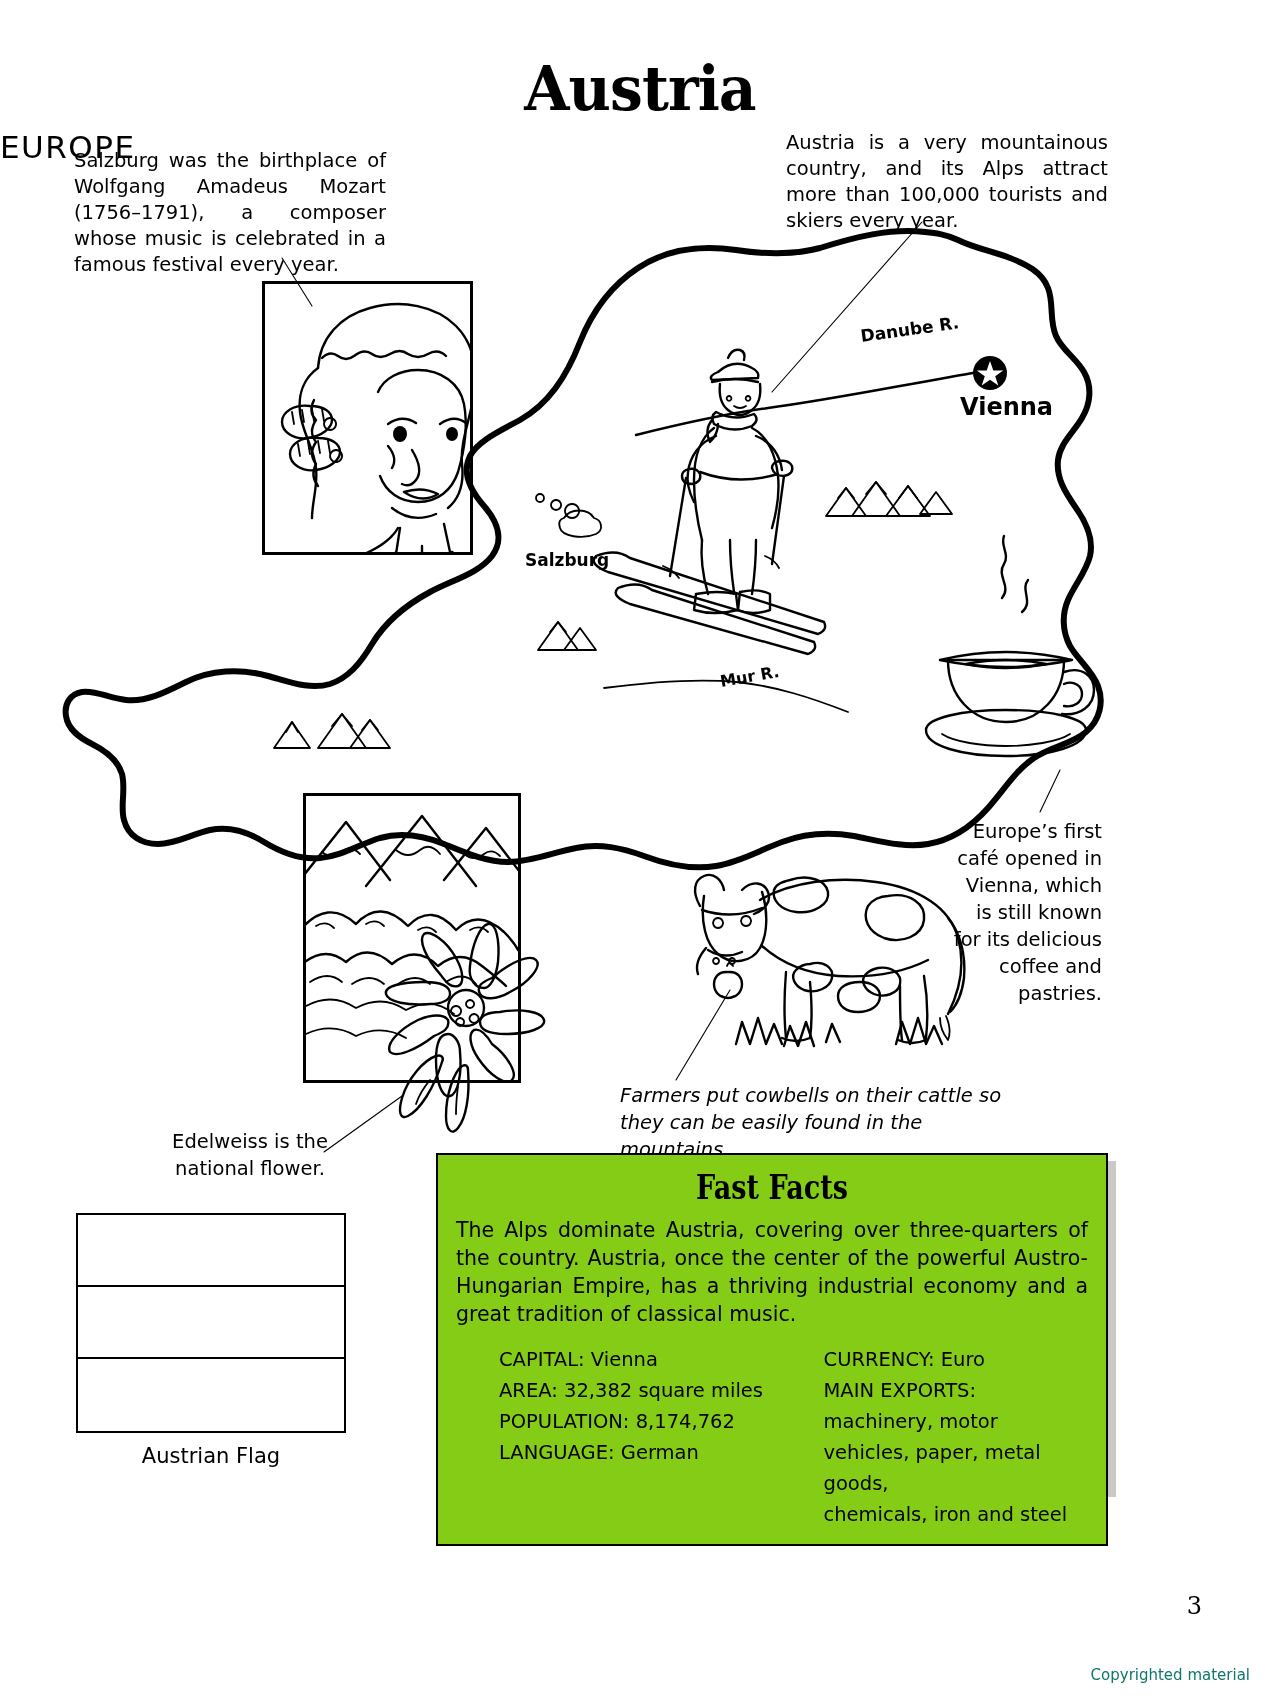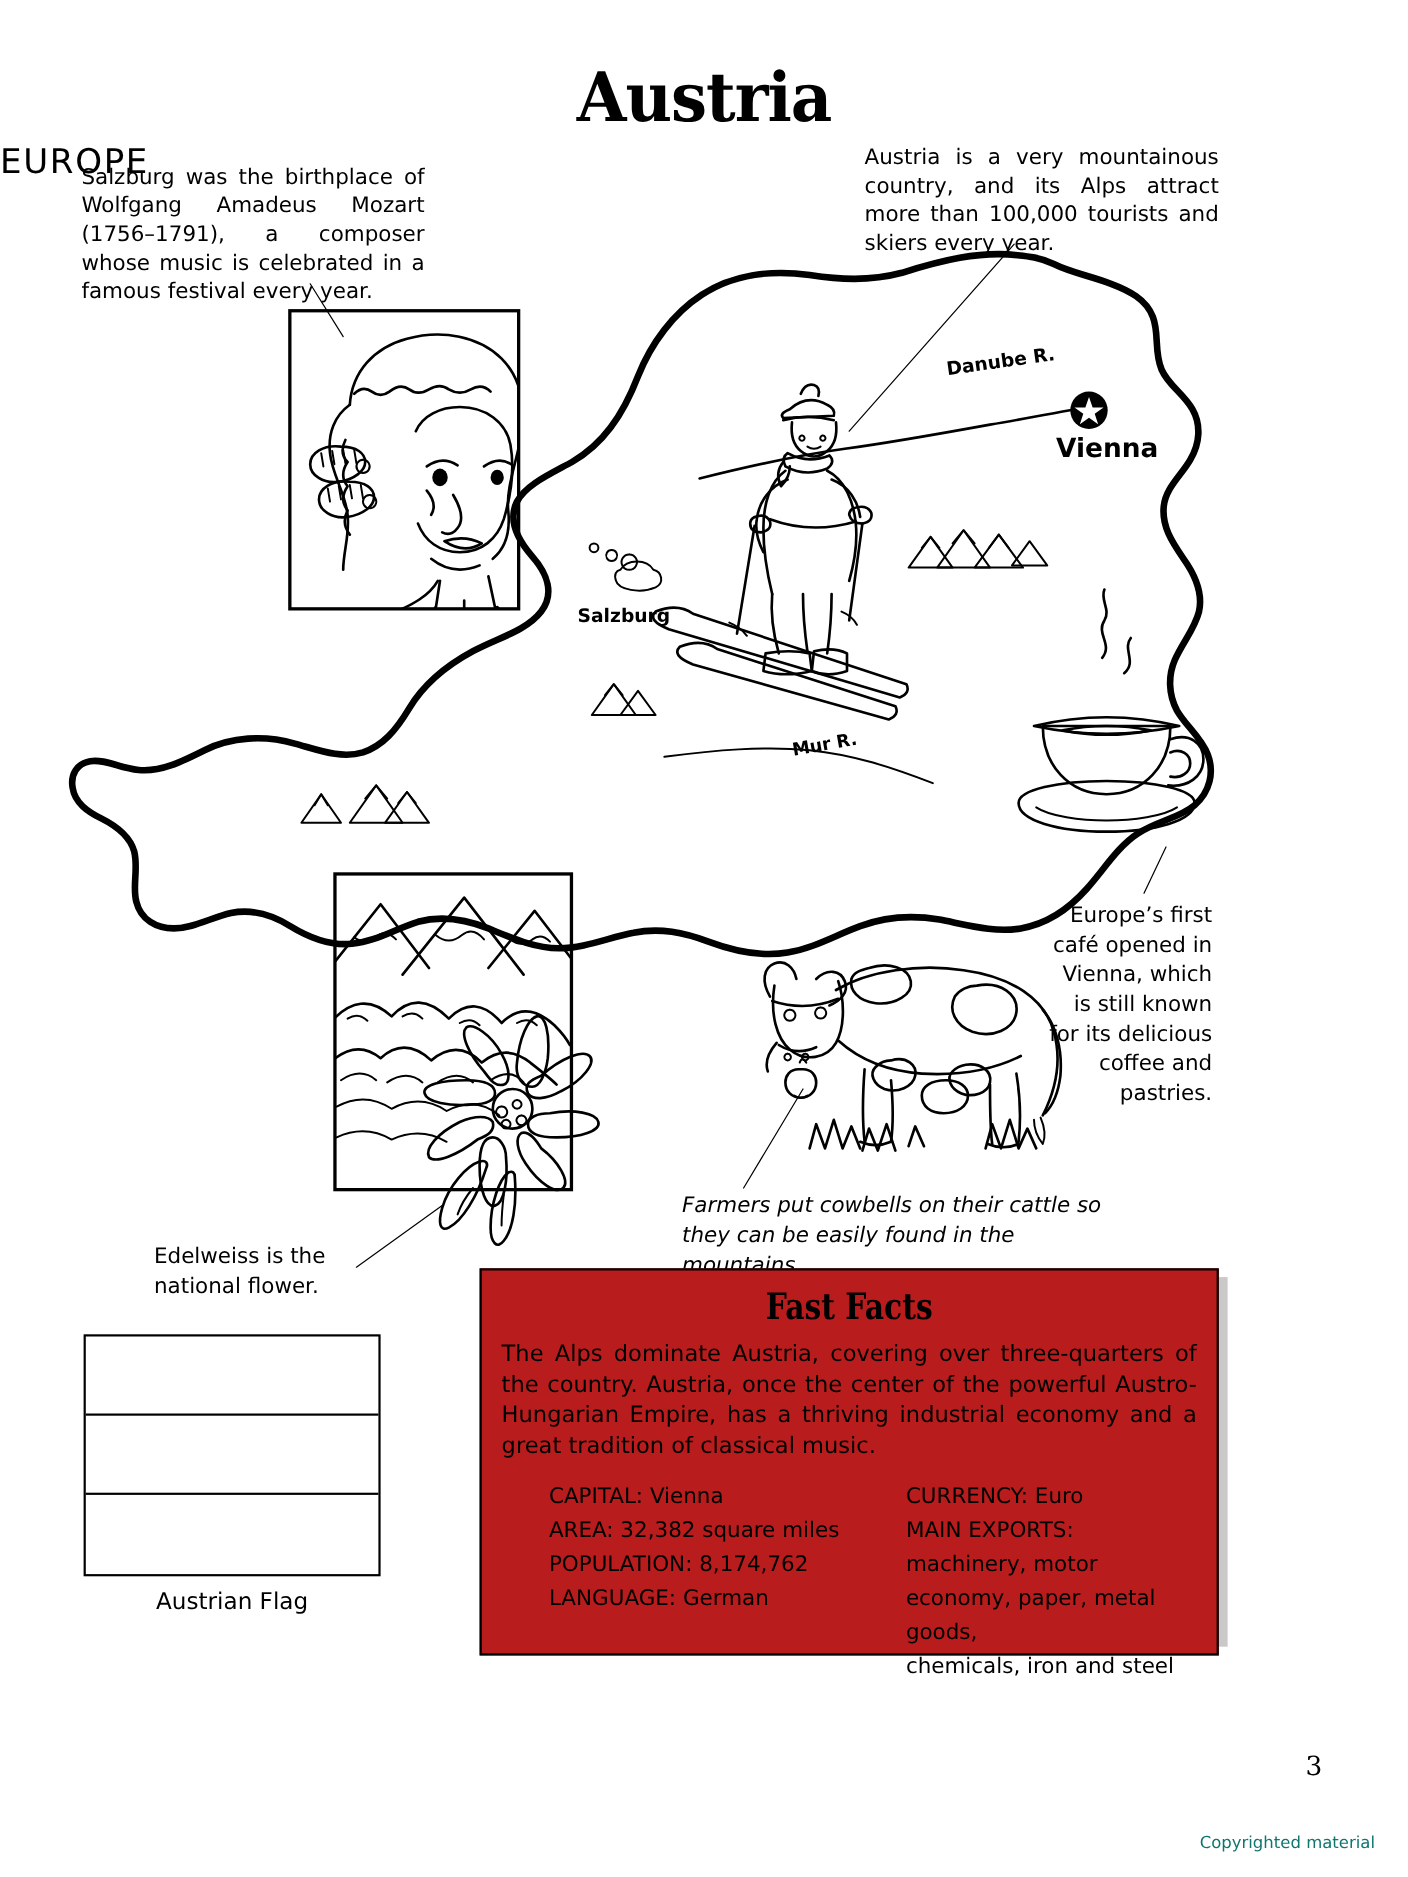--- a/index.html
+++ b/index.html
@@ -46,20 +46,21 @@
     line-height: 1;
   }
 
   
   .note {
     position: absolute;
     font-family: "DejaVu Sans", sans-serif;
     font-size: 19.5px;
     line-height: 26px;
     color: #000;
+    text-align: center;
   }
   .note.just { text-align: justify; text-align-last: left; }
   .note.right { text-align: right; }
 
   #note-mozart { left: 74px;  top: 148px;  width: 312px; }
   #note-alps   { left: 786px; top: 130px;  width: 322px; text-align: justify; text-align-last: left;}
   #note-cafe   { left: 950px; top: 818px;  width: 152px; text-align: right; line-height: 27px;}
   #note-cow    { left: 620px; top: 1082px; width: 410px; text-align: left; line-height: 27px; font-style: italic;}
   #note-edel   { left: 140px; top: 1128px; width: 220px; line-height: 27px;}
 
@@ -119,23 +120,23 @@
     top: 1161px;
     width: 672px;
     height: 336px;
     background: #c9c9c9;
   }
   #facts-box {
     position: absolute;
     left: 436px;
     top: 1153px;
     width: 672px;
-    height: 352px;
+    height: 393px;
     border: 2.5px solid #000;
-    background: #b91c1c;
+    background: #84cc16;
     box-sizing: border-box;
     padding: 12px 18px 0 18px;
   }
   #facts-title {
     text-align: center;
     font-family: "DejaVu Serif", serif;
     font-weight: bold;
     font-size: 33px;
     letter-spacing: 0px;
     transform: scaleX(0.82);
@@ -224,21 +225,21 @@
     <div id="facts-cols">
       <div class="col left">
         <div>CAPITAL: Vienna</div>
         <div>AREA: 32,382 square miles</div>
         <div>POPULATION: 8,174,762</div>
         <div>LANGUAGE: German</div>
       </div>
       <div class="col right">
         <div>CURRENCY: Euro</div>
         <div>MAIN EXPORTS: machinery, motor</div>
-        <div>economy, paper, metal goods,</div>
+        <div>vehicles, paper, metal goods,</div>
         <div>chemicals, iron and steel</div>
       </div>
     </div>
   </div>
 
   <div id="page-number">3</div>
   <div id="copyright">Copyrighted material</div>
 
   <svg id="art" viewBox="0 0 1280 1706">
 

